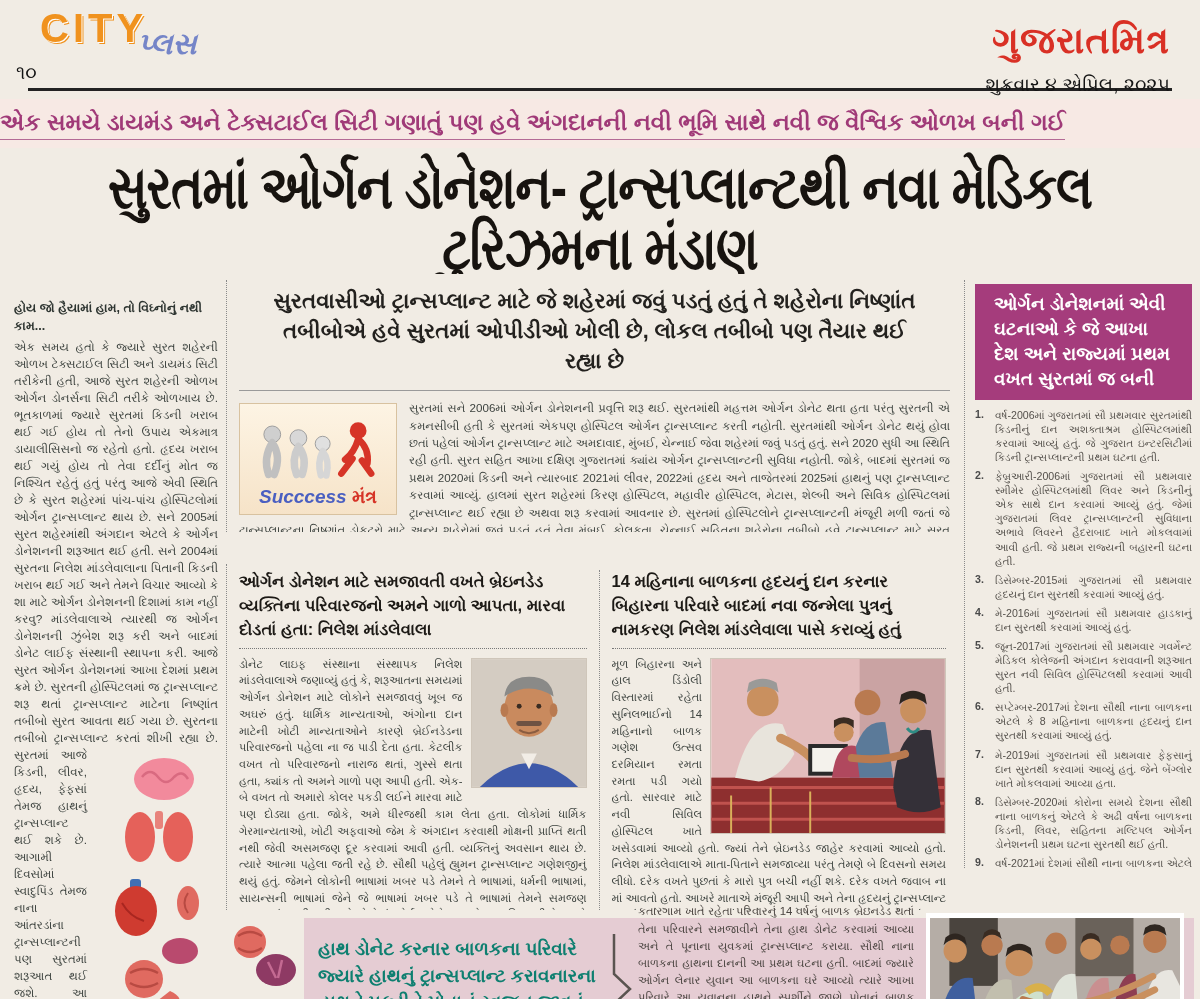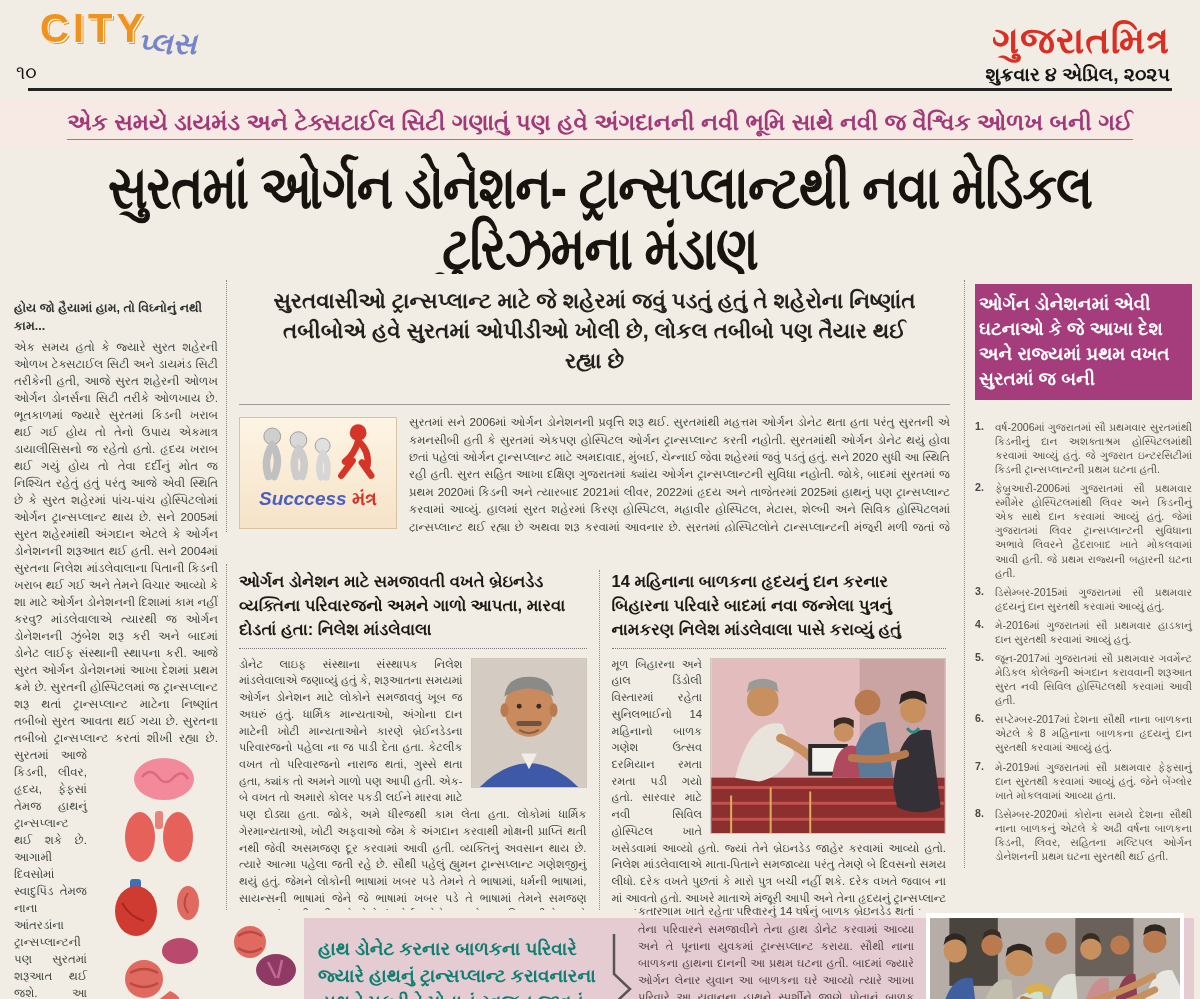--- a/index.html
+++ b/index.html
@@ -19,25 +19,25 @@
   .city-logo .city {
     font-size:40px; font-weight:800; letter-spacing:4px; color:#f0921e;
     text-shadow:1px 1px 0 #fff, 2px 2px 0 #f0921e;
   }
   .city-logo .script {
     font-size:30px; font-weight:700; font-style:italic; color:#7585c8;
     position:relative; top:12px; left:-10px;
   }
   .mast-right { position:absolute; right:30px; top:20px; text-align:right; }
   .paper-name { font-size:37px; font-weight:800; color:#d93025; letter-spacing:1px; }
-  .paper-date { font-size:19px; font-weight:700; color:#151515; margin-top:2px; }
+  .paper-date { font-size:19px; font-weight:400; color:#151515; margin-top:12px; }
   .head-rule { border-bottom:3px solid #222; margin:0 28px; }
 
   
-  .strap { background:#f7e9e4; margin:8px 0 0; padding:10px 0 12px; text-align:center; }
+  .strap { background:#f7e9e4; margin:8px 0 0; padding:10px 0 12px; text-align:left; }
   .strap span {
     font-size:23px; font-weight:700; color:#a03a78;
     border-bottom:1px solid #b46a95; padding-bottom:4px;
   }
 
   
   .headline-wrap { text-align:center; padding:10px 14px 16px; overflow:hidden; }
   .headline-wrap h1 {
     display:inline-block; font-size:49px; font-weight:800; color:#17130f;
     line-height:1.02; letter-spacing:-1px;
@@ -56,27 +56,27 @@
   .bottom-feature { grid-column:2; grid-row:3; margin-right:-236px; height:150px; position:relative; padding-left:78px; overflow:visible; }
 
   
   .open-line { font-size:12.5px; font-weight:700; color:#2e3531; margin-bottom:4px; line-height:1.45;margin-top:15px; }
   .left-body { font-size:11.8px; line-height:1.44; text-align:justify; color:#3c423e; }
   .organ-illo { float:right; width:126px; height:300px; margin:6px 0 0 5px; }
 
   
   .center-subhead {
     text-align:center; font-size:21.5px; font-weight:700; color:#23211e; line-height:1.4;
-    padding:4px 26px 28px; border-bottom:1px solid #9a9a9a; margin-bottom:8px;
+    padding:4px 26px 14px; border-bottom:1px solid #9a9a9a; margin-bottom:8px;
   }
   .center-body { font-size:11.6px; line-height:1.5; text-align:justify; color:#3c423e; }
   .success-box {
     float:left; width:158px; height:112px; margin:4px 12px 2px 0;
     background:linear-gradient(#fdf4e4,#f6e3c8); border:1px solid #d8c2a0;
-    display:flex; flex-direction:column; align-items:center; justify-content:flex-end; padding-bottom:20px;
+    display:flex; flex-direction:column; align-items:center; justify-content:flex-end; padding-bottom:8px;
   }
   .success-box svg { width:140px; height:66px; }
   .success-label { font-size:19px; font-weight:800; line-height:1; }
   .success-label .en { color:#4a5fc1; font-style:italic; }
   .success-label .gu { color:#d63427; }
 
   
   .sub { flex:1 1 50%; padding:0 12px 0 0; overflow:hidden; }
   .sub + .sub { border-left:1px dotted #8a8a8a; padding-left:12px; }
   .sub h2 {
@@ -99,21 +99,21 @@
   .group-photo { flex:0 0 258px; height:138px; background:#fff; padding:4px; margin-top:-14px; }
   .group-photo svg { width:100%; height:100%; display:block; }
 
   
   .sidebar {
     position:absolute; top:0; right:0; width:230px; height:588px; overflow:hidden;
     border-left:1px dotted #8a8a8a; padding:4px 2px 0 10px;
   }
   .sidebar-title {
     background:#a53c7c; color:#fff; font-size:18.5px; font-weight:800; line-height:1.35;
-    padding:8px 4px; margin-bottom:20px;
+    padding:8px 19px; margin-bottom:8px;
   }
   .sidebar-list { list-style:none; }
   .sidebar-list li { display:flex; margin-bottom:5px; }
   .sidebar-list .num { flex:0 0 20px; font-size:10.6px; font-weight:700; color:#4a4a4a; }
   .sidebar-list .txt { flex:1; font-size:10.6px; line-height:1.33; color:#55514c; text-align:justify; }
 </style>
 </head>
 <body>
 
 <div class="page">

